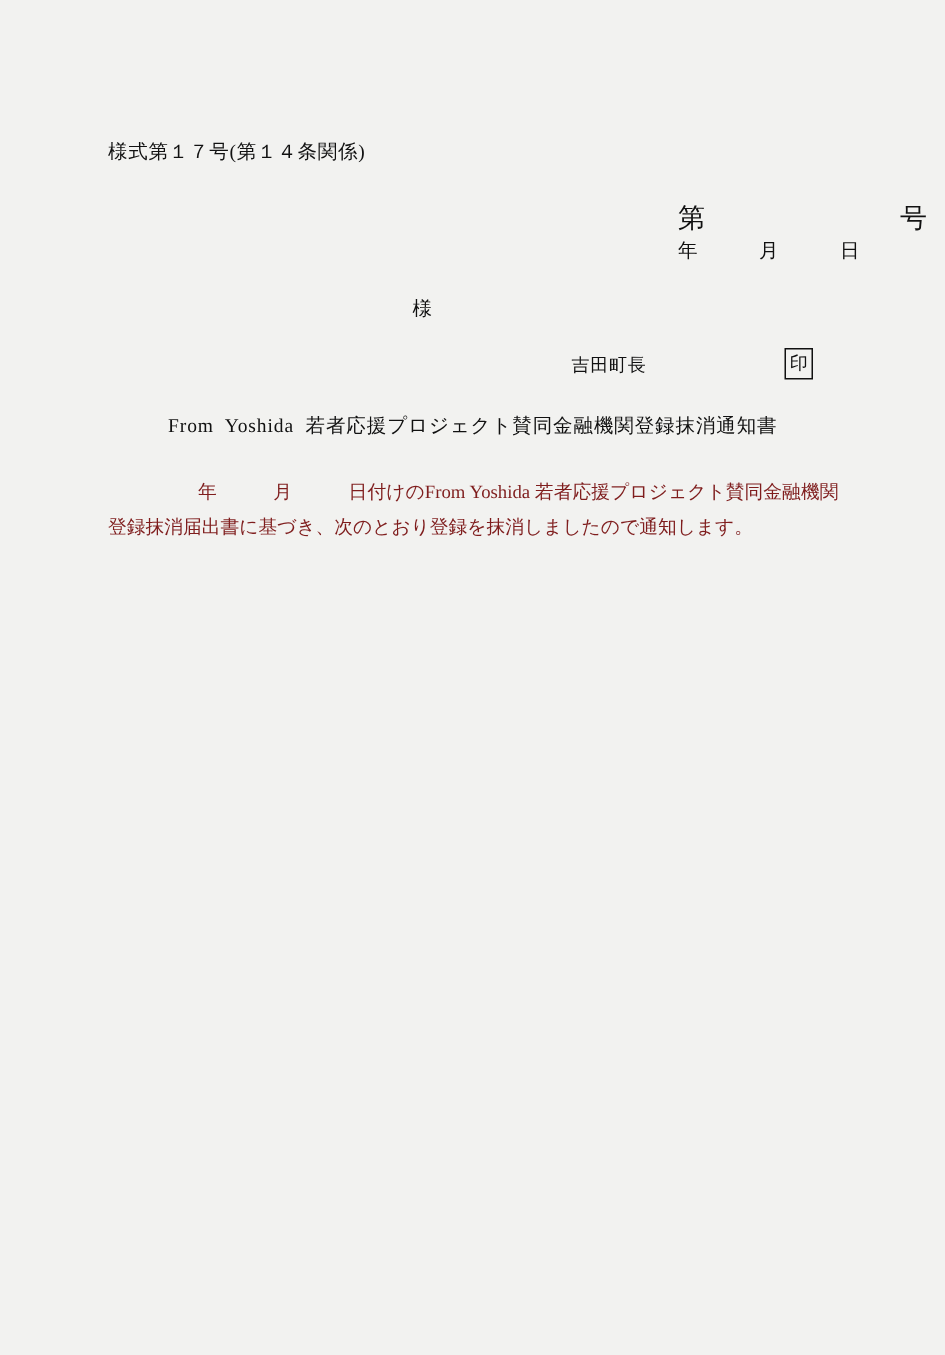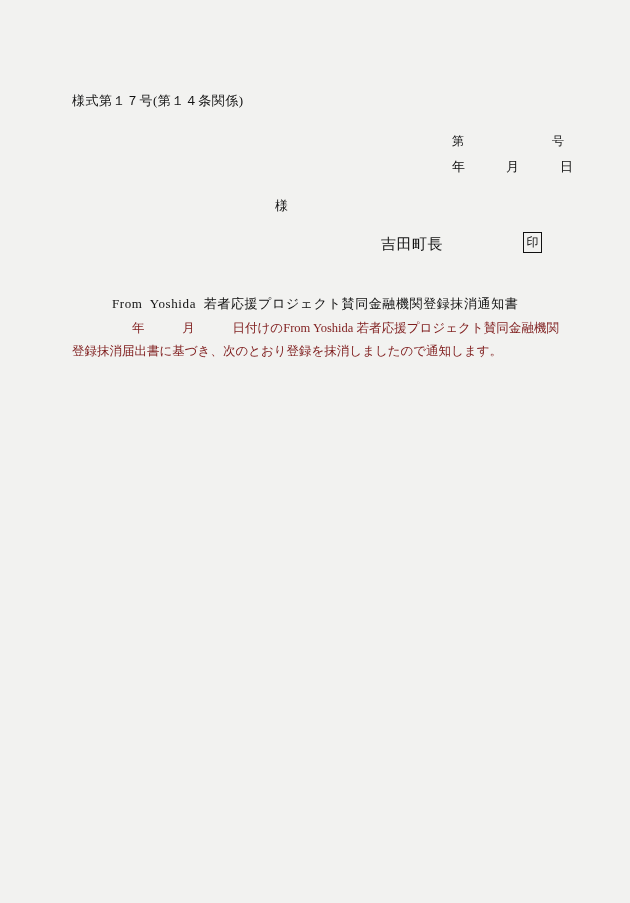--- a/index.html
+++ b/index.html
@@ -40,21 +40,21 @@
     left: 72px;
     top: 92px;
     font-size: 13px;
     letter-spacing: 0.5px;
   }
 
   
   .num-line {
     left: 452px;
     top: 133px;
-    font-size: 12px;
+    font-size: 18px;
     letter-spacing: 0.5px;
   }
   
   .date-line {
     left: 452px;
     top: 158px;
     font-size: 13px;
     letter-spacing: 0.5px;
     font-family: Liberation Serif, serif;
   }
@@ -63,21 +63,21 @@
   .addressee {
     left: 275px;
     top: 197px;
     font-size: 13px;
   }
 
   
   .issuer {
     left: 381px;
     top: 235px;
-    font-size: 15px;
+    font-size: 12px;
     letter-spacing: 0.5px;
     text-align: right;
   }
 
   
   .seal {
     position: absolute;
     left: 523px;
     top: 232px;
     width: 17px;
@@ -89,21 +89,20 @@
     font-family: "Liberation Serif", "DejaVu Serif", serif;
     color: #111111;
   }
 
   
   .title {
     left: 112px;
     top: 275px;
     font-size: 13px;
     letter-spacing: 0.6px;
-    margin-top: 20px;
   }
 
   
   .para {
     position: absolute;
     left: 72px;
     top: 317px;
     width: 487px;
     font-size: 12.5px;
     line-height: 23px;

